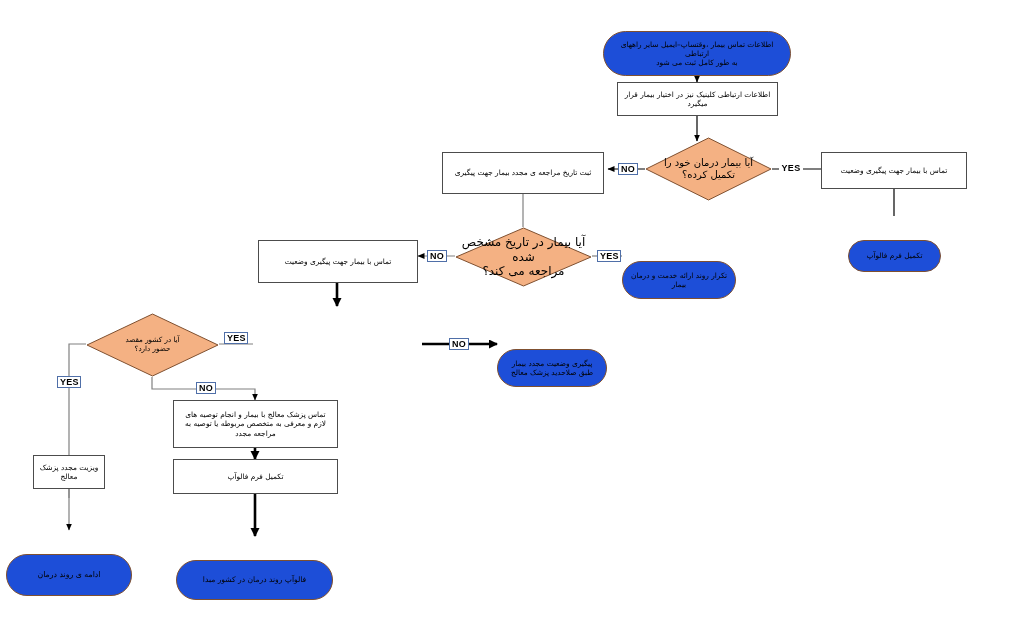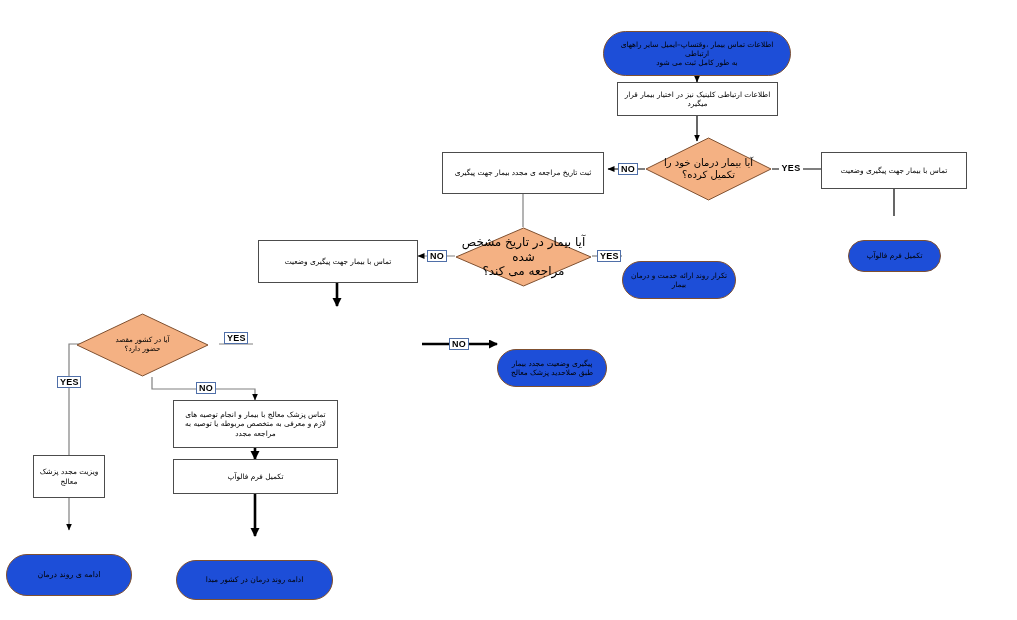--- a/index.html
+++ b/index.html
@@ -187,43 +187,43 @@
   <div class="node n-process" style="left:258px; top:240px; width:160px; height:43px; font-size:7.4px;">
     <span class="label">تماس با بیمار  جهت پیگیری وضعیت</span>
   </div>
 
 
   <div class="node n-terminator" style="left:497px; top:325px; width:110px; height:38px; font-size:7.4px;">
     <span class="label">پیگیری وضعیت مجدد بیمار
 طبق صلاحدید پزشک معالج</span>
   </div>
 
-  <div class="node n-decision" style="left:76px; top:313px; width:133px; height:64px; font-size:7.2px;">
+  <div class="node n-decision" style="left:86px; top:313px; width:133px; height:64px; font-size:7.2px;">
     <svg class="diamond-shape" viewBox="0 0 133 64" preserveAspectRatio="none">
       <polygon points="66.5,1 132,32 66.5,63 1,32" fill="#f4b183" stroke="#7f5030" stroke-width="1"></polygon>
     </svg>
     <span class="label">آیا در کشور مقصد
 حضور دارد؟</span>
   </div>
 
   <div class="node n-process" style="left:173px; top:400px; width:165px; height:48px; font-size:7.4px;">
     <span class="label">تماس پزشک معالج با بیمار و انجام توصیه های
 لازم و معرفی به متخصص مربوطه یا توصیه به
 مراجعه مجدد</span>
   </div>
 
   <div class="node n-process" style="left:173px; top:459px; width:165px; height:35px; font-size:7.4px;">
     <span class="label">تکمیل فرم فالوآپ</span>
   </div>
 
   <div class="node n-terminator" style="left:176px; top:536px; width:157px; height:40px; font-size:7.6px;">
-    <span class="label">ادامه روند درمان در کشور مبدا</span>
-  </div>
-
-  <div class="node n-process" style="left:33px; top:455px; width:72px; height:43px; font-size:7.4px;">
+    <span class="label">فالوآپ روند درمان در کشور مبدا</span>
+  </div>
+
+  <div class="node n-process" style="left:33px; top:455px; width:72px; height:34px; font-size:7.4px;">
     <span class="label">ویزیت مجدد پزشک
 معالج</span>
   </div>
 
   <div class="node n-terminator" style="left:6px; top:530px; width:126px; height:42px; font-size:7.8px;">
     <span class="label">ادامه ی روند درمان</span>
   </div>
 
   <div class="edge-label boxed" style="left:618px; top:163px; width:20px;">NO</div>
 

